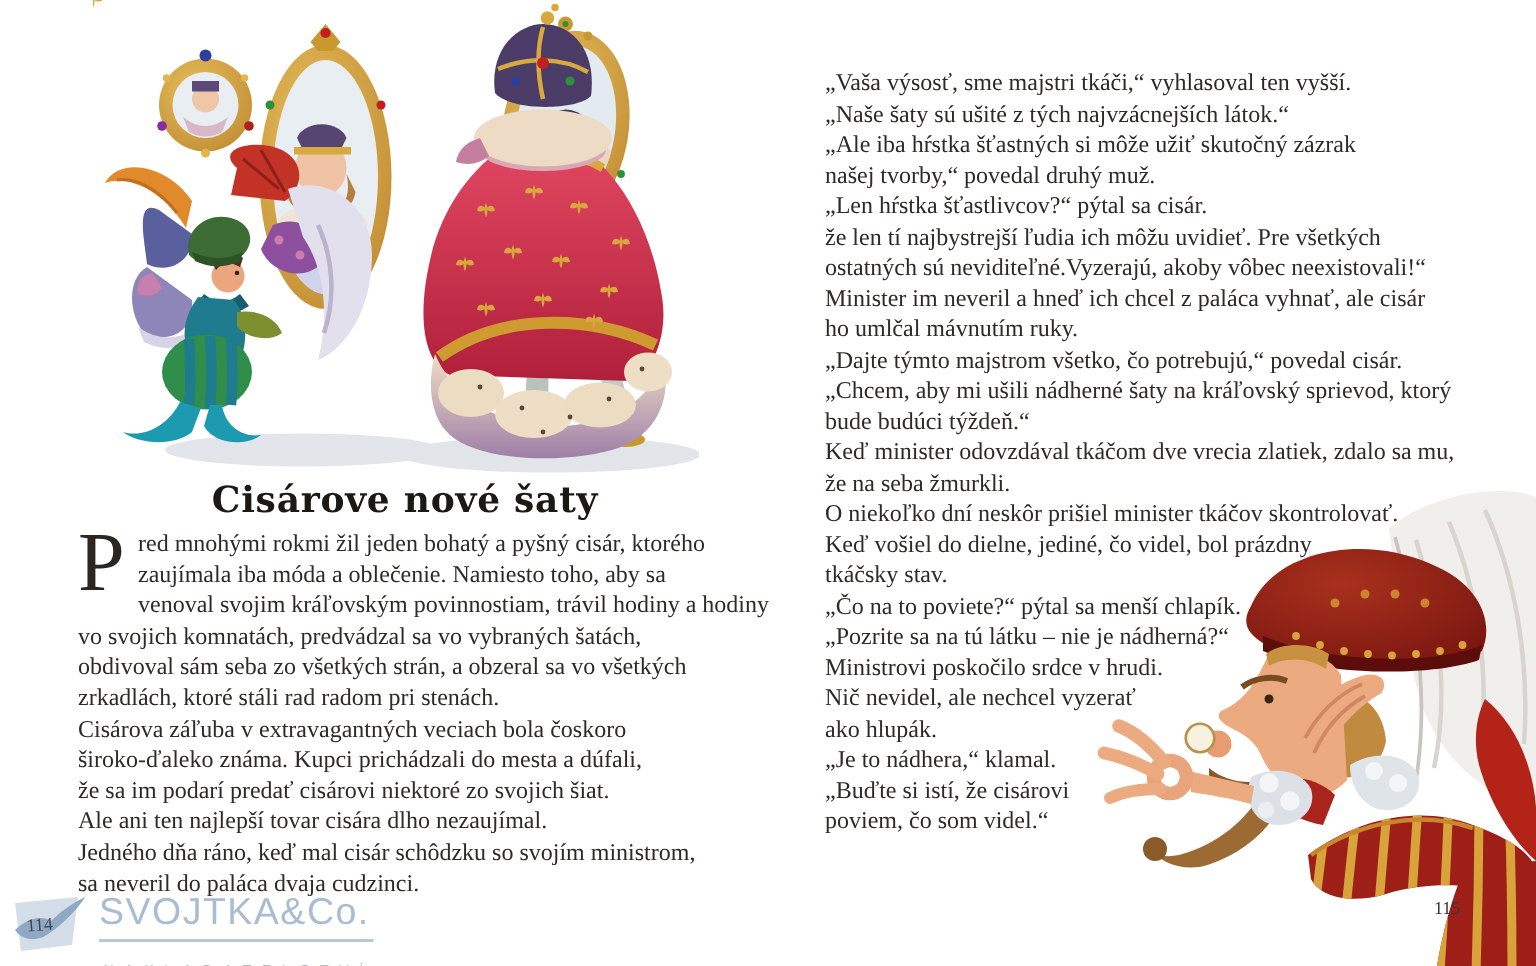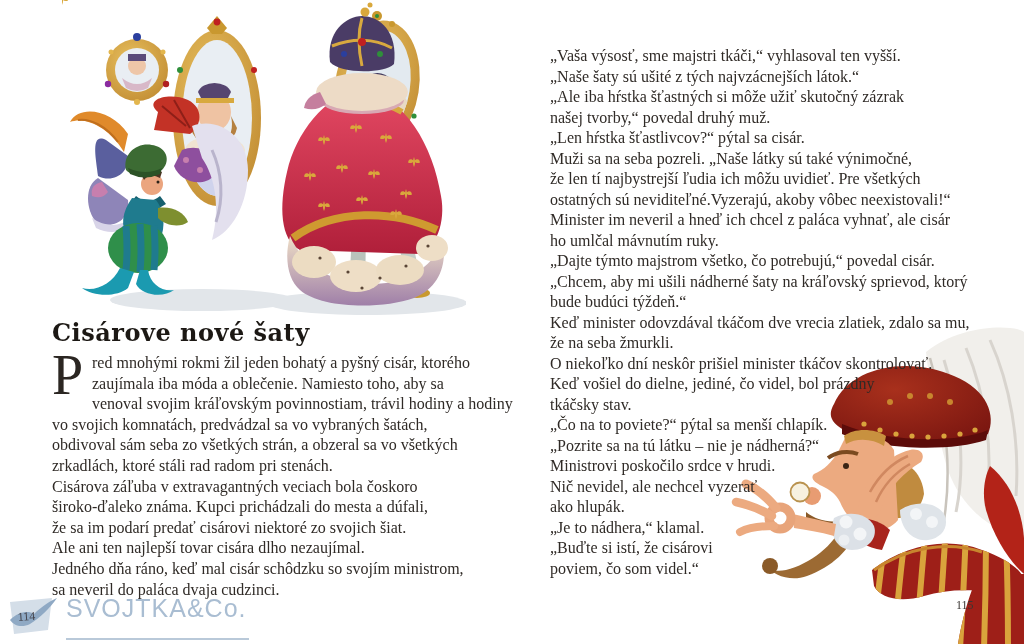--- a/index.html
+++ b/index.html
@@ -1,36 +1,36 @@
 <!DOCTYPE html>
 <html><head>
 <meta charset="utf-8">
 <style>
   html,body{margin:0;padding:0;background:#ffffff;}
   .spread{position:relative;width:1024px;height:644px;background:#ffffff;overflow:hidden;
           font-family:"Liberation Serif", serif;color:#2f2a26;}
   
   .illu-left{position:absolute;left:62px;top:0;width:404px;height:322px;}
-  .story-title{position:absolute;left:52px;top:318px;width:436px;
+  .story-title{position:absolute;left:52px;top:318px;width:436px;text-align:center;
                font-family:"DejaVu Serif", serif;font-weight:700;font-size:24px;color:#1c1814;
                letter-spacing:0.5px;}
   .body-left{position:absolute;left:52px;top:353px;width:440px;font-size:16px;}
   .body-left .line{line-height:20.6px;white-space:nowrap;}
   .dropcap{float:left;width:34px;height:41px;font-size:56px;line-height:41px;
            font-family:"Liberation Serif", serif;color:#2b2622;margin:2px 6px 0 0;}
   
   .body-right{position:absolute;left:550px;top:46px;width:450px;font-size:16px;z-index:2;}
   .body-right .line{line-height:20.5px;white-space:nowrap;}
   .illu-right{position:absolute;left:694px;top:324px;width:330px;height:320px;z-index:1;}
   
   .logo{position:absolute;left:8px;top:594px;display:flex;align-items:flex-start;z-index:3;}
   .logo-swoosh{width:50px;height:44px;margin-right:8px;}
   .logo-text{display:flex;flex-direction:column;}
   .logo-name{font-family:"Liberation Sans", sans-serif;font-size:25px;letter-spacing:1px;
-             color:#a9bdd2;border-bottom:2px solid #b9c9d9;padding-bottom:15px;}
+             color:#a9bdd2;border-bottom:2px solid #b9c9d9;padding-bottom:3px;}
   .logo-sub{font-family:"Liberation Sans", sans-serif;font-size:9.5px;letter-spacing:7px;
             color:#9aa9b6;margin-top:14px;padding-left:3px;}
   .pagenum-right{position:absolute;left:956px;top:598px;font-size:12px;color:#3a3633;z-index:4;}
 </style>
 </head>
 <body>
 
 <div class="spread">
 
   <svg class="illu-left" viewBox="0 0 404 322" aria-hidden="true">
@@ -212,21 +212,20 @@
       </div>
   </div>
 
   <div class="body-right">
     <div>
         <div class="line">„Vaša výsosť, sme majstri tkáči,“ vyhlasoval ten vyšší.</div>
         <div class="line">„Naše šaty sú ušité z tých najvzácnejších látok.“</div>
         <div class="line">„Ale iba hŕstka šťastných si môže užiť skutočný zázrak</div>
         <div class="line">našej tvorby,“ povedal druhý muž.</div>
         <div class="line">„Len hŕstka šťastlivcov?“ pýtal sa cisár.</div>
-        <div class="line">Muži sa na seba pozreli. „Naše látky sú také výnimočné,</div>
         <div class="line">že len tí najbystrejší ľudia ich môžu uvidieť. Pre všetkých</div>
         <div class="line">ostatných sú neviditeľné.Vyzerajú, akoby vôbec neexistovali!“</div>
         <div class="line">Minister im neveril a hneď ich chcel z paláca vyhnať, ale cisár</div>
         <div class="line">ho umlčal mávnutím ruky.</div>
         <div class="line">„Dajte týmto majstrom všetko, čo potrebujú,“ povedal cisár.</div>
         <div class="line">„Chcem, aby mi ušili nádherné šaty na kráľovský sprievod, ktorý</div>
         <div class="line">bude budúci týždeň.“</div>
         <div class="line">Keď minister odovzdával tkáčom dve vrecia zlatiek, zdalo sa mu,</div>
         <div class="line">že na seba žmurkli.</div>
         <div class="line">O niekoľko dní neskôr prišiel minister tkáčov skontrolovať.</div>

